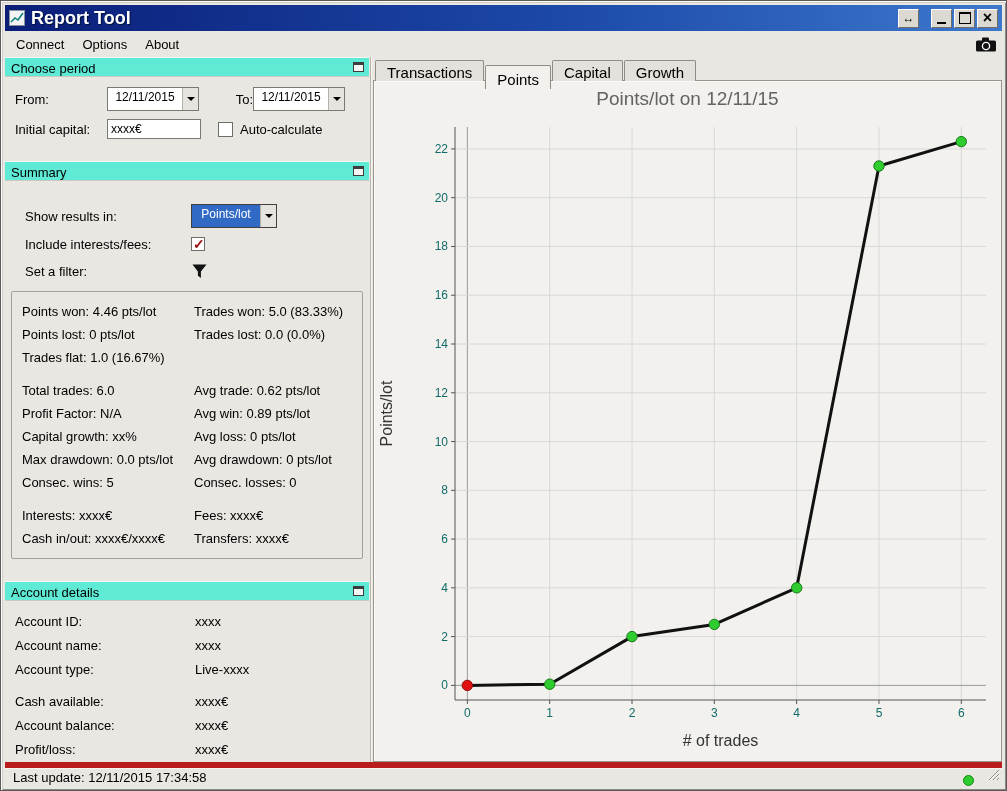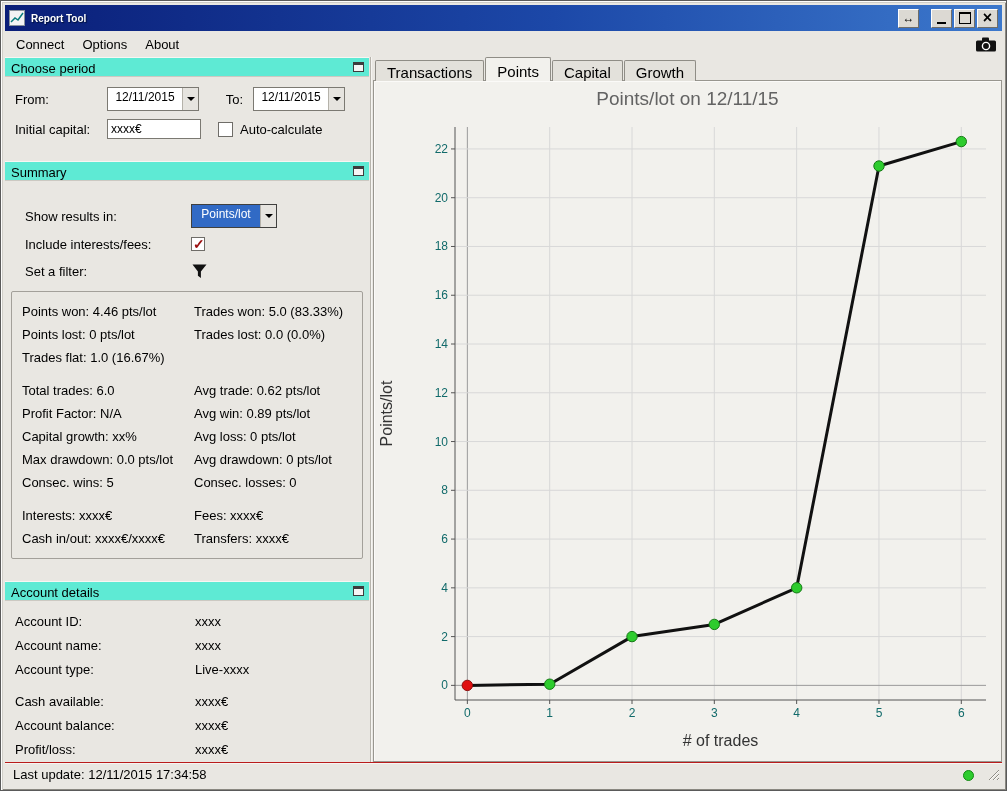--- a/index.html
+++ b/index.html
@@ -12,21 +12,21 @@
     box-shadow: inset 1px 1px 0 #fdfdfc, inset 2px 2px 0 #d0cec8, inset -1px -1px 0 #8a8881;
     overflow:hidden;
   }
 
   
   .titlebar {
     position:absolute; left:4px; top:4px; right:4px; height:26px;
     background:linear-gradient(90deg,#0a1e78 0%, #1c48a8 55%, #3c78cc 100%);
     display:flex; align-items:center; padding:0 4px; color:#fff;
   }
-  .titlebar .app-title { font-weight:bold; font-size:10px; margin-left:6px; flex:1;
+  .titlebar .app-title { font-weight:bold; font-size:18px; margin-left:6px; flex:1;
     text-shadow:1px 1px 1px #00103a; }
   .tb-btn {
     width:21px; height:19px; background:#dcd9d3; border:1px solid;
     border-color:#fefefe #6f6d68 #6f6d68 #fefefe;
     display:inline-flex; align-items:center; justify-content:center;
     margin-left:2px; color:#000; cursor:default; position:relative;
   }
   .tb-btn.detach { margin-right:10px; }
   .tb-btn.detach::after { content:"\2194"; font-size:12px; }
   .tb-btn.minimize::after { content:""; width:9px; height:2px; background:#000; margin-top:10px; }
@@ -112,39 +112,39 @@
   .green { color:#00b400; }
 
   .acct-row { display:flex; padding-left:10px; height:24px; align-items:center; }
   .acct-rows-a { margin-top:8px; }
   .acct-rows-b { margin-top:8px; }
   .acct-label { width:180px; }
 
   
   .statusbar {
     position:absolute; left:4px; right:4px; bottom:4px; height:24px;
-    border-top:1px solid #b91c1c; box-shadow:inset 0 1px 0 #f6f5f2;
+    border-top:6px solid #b91c1c; box-shadow:inset 0 1px 0 #f6f5f2;
     display:flex; align-items:center; padding:0 8px;
   }
   .status-dot {
     position:absolute; right:28px; top:7px; width:11px; height:11px;
     border-radius:50%; background:#2ecc2e; border:1px solid #128a12;
   }
   .resize-grip { position:absolute; right:2px; bottom:2px; }
 
   
   .right { position:absolute; left:372px; top:56px; right:4px; bottom:28px; }
   .tabs { position:relative; height:24px; display:flex; padding-left:2px; z-index:3; }
   .tab {
     margin-top:3px; height:21px; padding:3px 11px 0 11px; background:#e3e1db;
     border:1px solid #8f8d86; border-bottom:none; border-radius:2px 2px 0 0;
     margin-right:1px; font-size:15px; cursor:default;
   }
   .tab.active {
-    margin-top:0; height:24px; padding-top:5px; background:#f2f1ed; z-index:4; position:relative;text-align:center;
+    margin-top:8px; height:24px; padding-top:5px; background:#f2f1ed; z-index:4; position:relative;text-align:center;
   }
   .tabpage {
     position:absolute; left:0; right:0; top:23px; bottom:0;
     background:#f2f1ed; border:1px solid #98968f;
     box-shadow:inset 1px 1px 0 #fbfaf8;
   }
   .chart-title { text-align:center; font-size:19px; color:#636363; margin-top:7px; }
   #chart-svg { position:absolute; left:1px; top:32px; }
   #chart-svg .tick { font:12px "Liberation Sans",sans-serif; fill:#116a6a; }
   #chart-svg .axis-label { font:16px "Liberation Sans",sans-serif; fill:#333; }
@@ -187,21 +187,21 @@
       <div class="dock-header">
         <span>Choose period</span>
         <span class="float-icon"></span>
       </div>
       <div class="row period-row1">
         <span class="lbl-92">From:</span>
         <span class="combo">
           <span class="combo-text">12/11/2015</span>
           <span class="combo-arrow"></span>
         </span>
-        <span class="lbl-to" style="text-align:center;">To:</span>
+        <span class="lbl-to" style="text-align:right;">To:</span>
         <span class="combo">
           <span class="combo-text">12/11/2015</span>
           <span class="combo-arrow"></span>
         </span>
       </div>
       <div class="row period-row2">
         <span class="lbl-92">Initial capital:</span>
         <input class="text-input" value="xxxx€" style="">
         <span class="checkbox cb-initial"></span>
         <span class="auto-calc-label">Auto-calculate</span>

